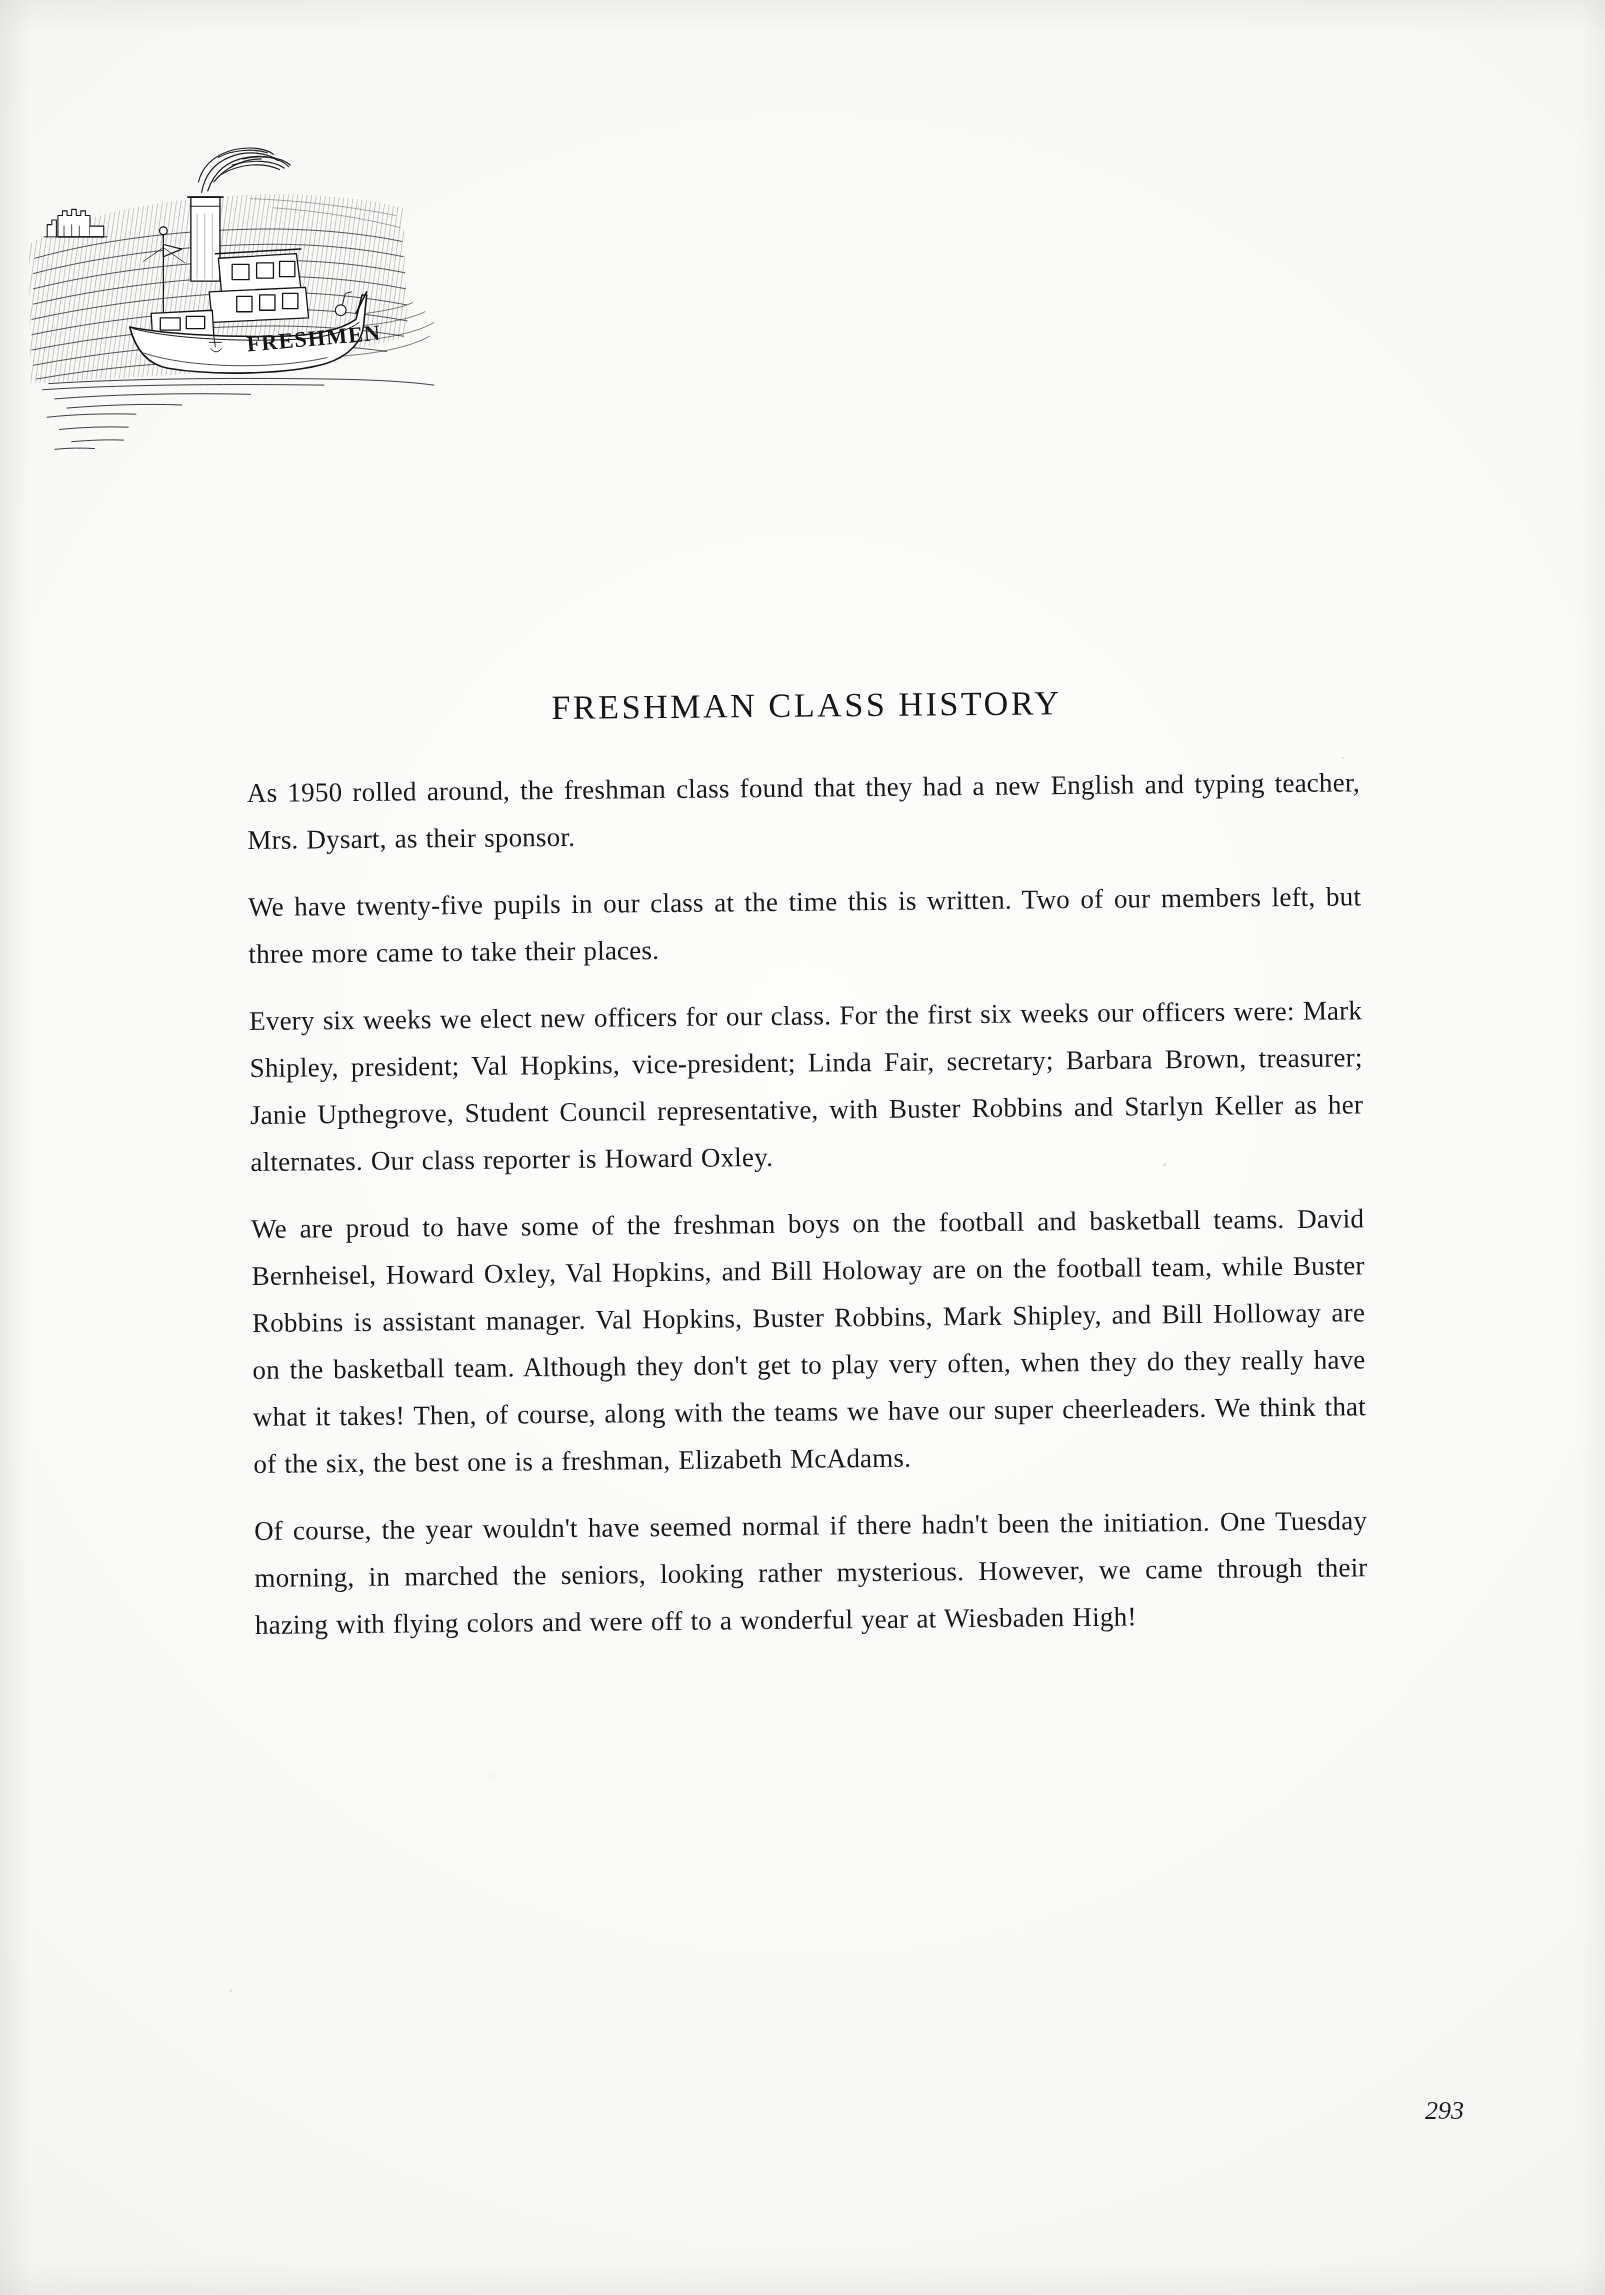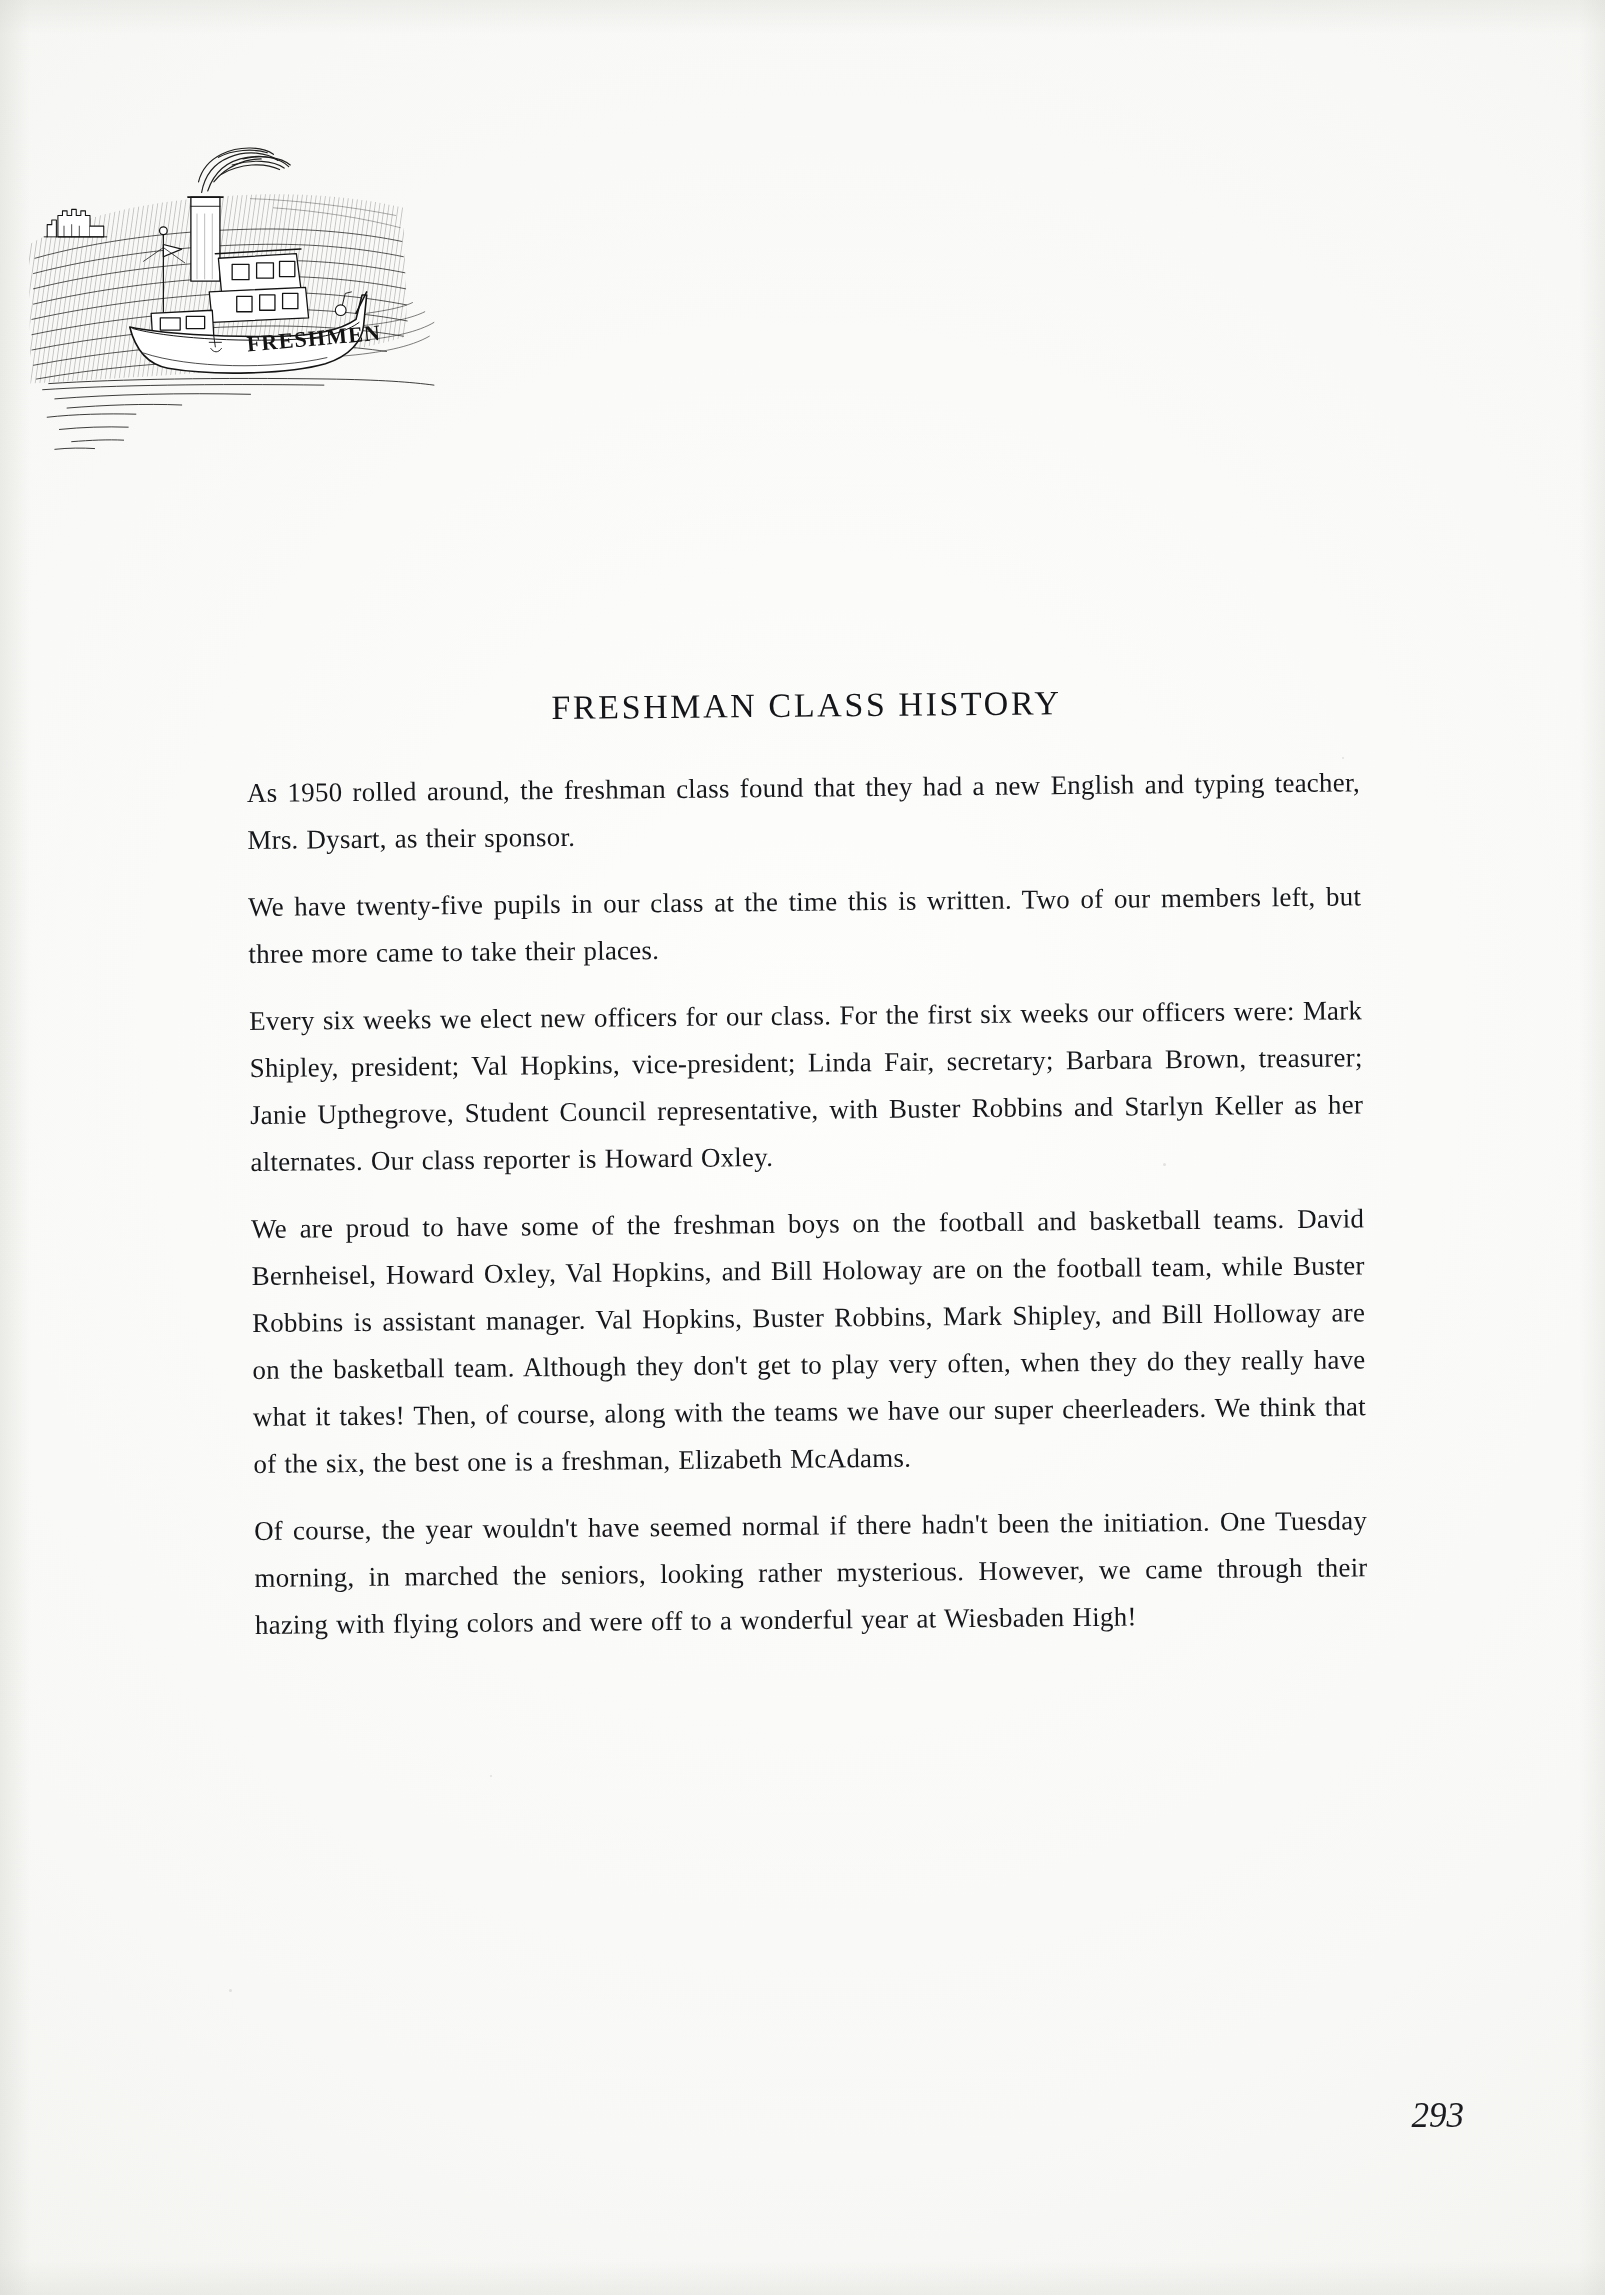--- a/index.html
+++ b/index.html
@@ -80,21 +80,21 @@
     transform: rotate(-0.55deg);
     transform-origin: 0 0;
   }
 
   .page-number {
     position: absolute;
     right: 142px;
     top: 2096px;
     font-family: "Liberation Serif", serif;
     font-style: italic;
-    font-size: 35px;
+    font-size: 26px;
     color: #1b1c20;
   }
 
   
   .speck {
     position: absolute;
     background: #cfcdc8;
     border-radius: 50%;
     opacity: .55;
   }

